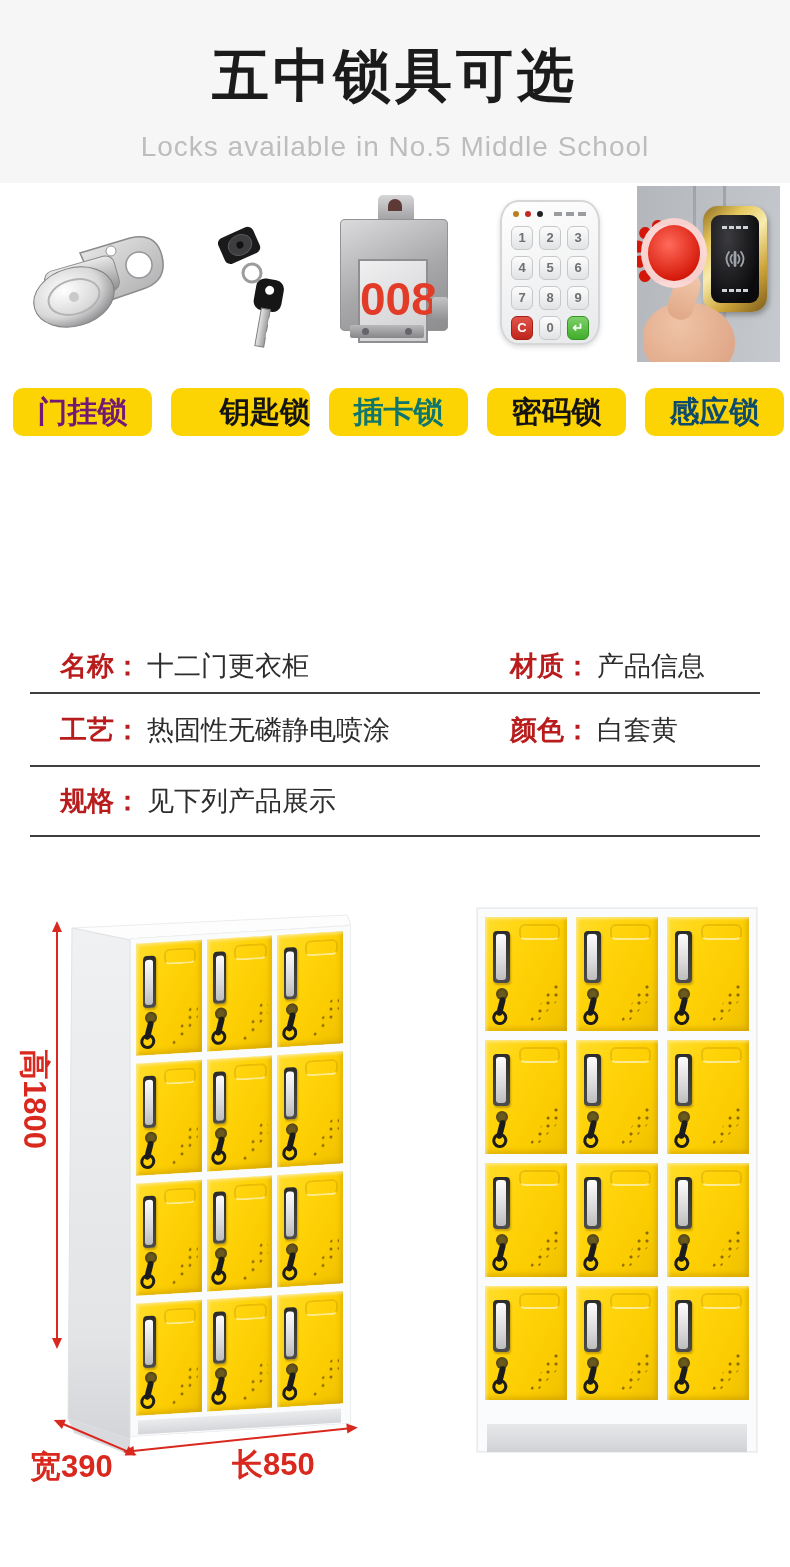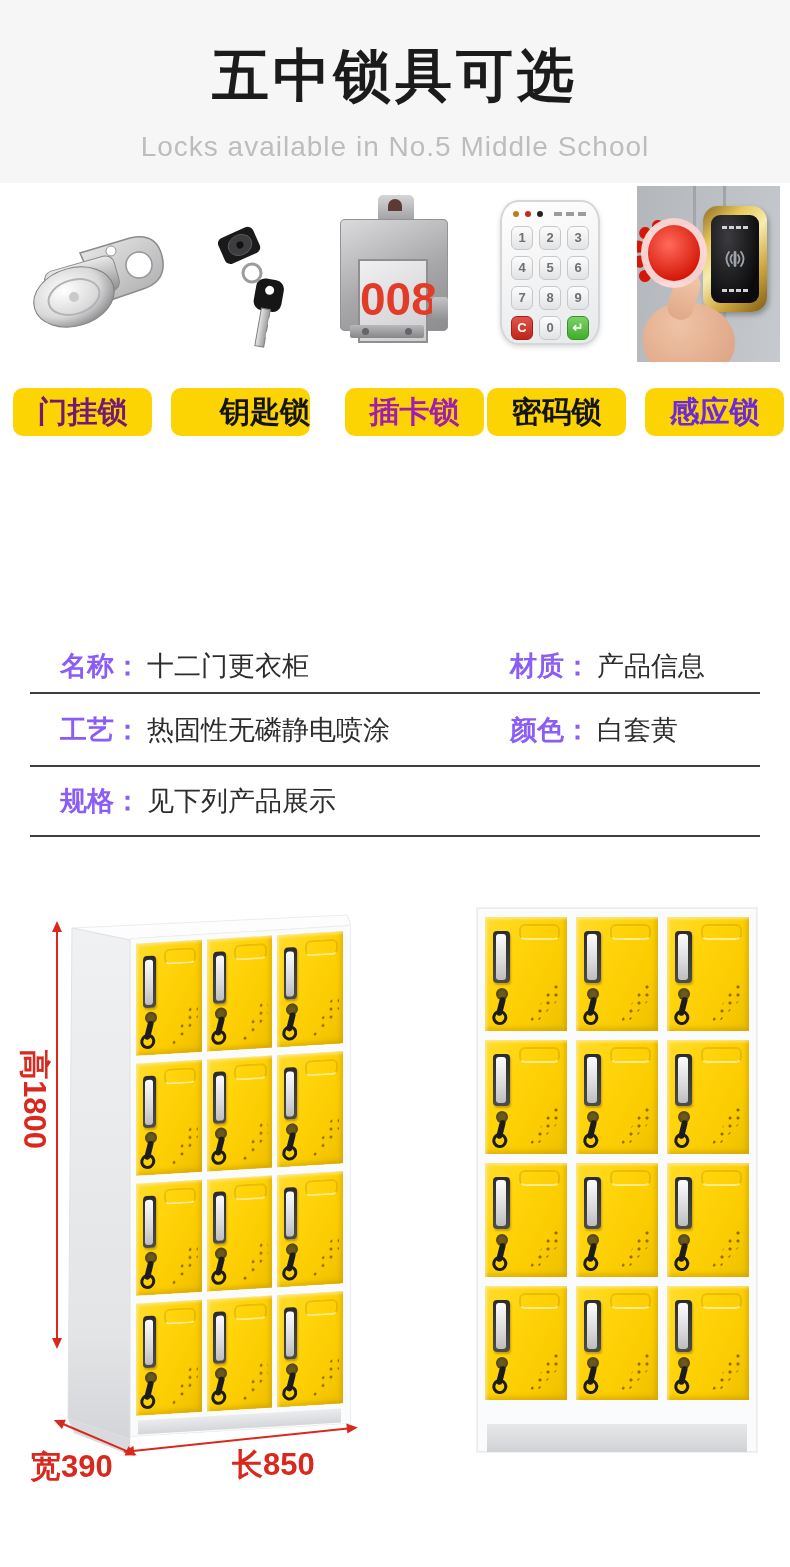--- a/index.html
+++ b/index.html
@@ -70,21 +70,21 @@
   .tag1{left:13px;} .tag2{left:171px;text-align:right;} .tag3{left:329px;} .tag4{left:487px;} .tag5{left:645px;}
 
   
   .p-title{position:absolute;left:0;top:522px;width:790px;text-align:center;font-size:68px;font-weight:bold;
            color:#000;letter-spacing:14px;text-indent:14px;}
   .spec-table{position:absolute;left:30px;top:640px;width:730px;}
   .spec-row{position:relative;border-bottom:2px solid #3f3f3f;}
   .spec-row.r1{height:52px;} .spec-row.r2{height:71px;} .spec-row.r3{height:68px;}
   .cell{position:absolute;top:50%;transform:translateY(-50%);white-space:nowrap;display:flex;align-items:baseline;}
   .cell-l{left:30px;} .cell-r{left:480px;}
-  .spec-label{font-weight:bold;font-size:27px;color:#8b5cf6;}
+  .spec-label{font-weight:bold;font-size:27px;color:#b91c1c;}
   .spec-value{font-size:27px;color:#2d2d2d;margin-left:6px;}
 
   
   .door{position:relative;background:linear-gradient(118deg,#ffdd2e 0%,#ffd40a 35%,#fbcc00 70%,#edbf00 100%);
         box-shadow:inset 2px 2px 3px rgba(255,255,255,.45),inset -2px -3px 5px rgba(150,100,0,.28);}
   .d-emboss{position:absolute;left:42%;top:6%;width:44%;height:11%;border:2px solid rgba(160,110,0,.22);
             border-bottom-color:rgba(255,255,255,.55);border-radius:6px;}
   .d-handle{position:absolute;left:10%;top:12%;width:20%;height:46%;background:linear-gradient(#2c2c2c,#4c4c4c);
             border-radius:4px;box-shadow:1px 2px 2px rgba(120,85,0,.4);}
   .d-slot{position:absolute;left:18%;top:6%;width:62%;height:88%;border-radius:3px;
@@ -246,23 +246,23 @@
         <path d="M14 84 Q2 58 12 44 Q20 32 34 34" fill="none" stroke="#d41708" stroke-width="12" stroke-linecap="round" stroke-dasharray="0.1 15"></path>
       </svg>
       <div class="hand"></div>
       <div class="finger"></div>
       <div class="fob"></div>
     </div>
   </div>
 
   <div class="tag tag1" style="background: rgb(252, 211, 3); color: #701a75;">门挂锁</div>
   <div class="tag tag2" style="background: rgb(252, 211, 3); color: rgb(20, 20, 20);">钥匙锁</div>
-  <div class="tag tag3" style="background: rgb(252, 211, 3); color: #a21caf; margin-left: 16px;">插卡锁</div>
+  <div class="tag tag3" style="background: rgb(252, 211, 3); color: #0f766e;">插卡锁</div>
   <div class="tag tag4" style="background: rgb(252, 211, 3); color: rgb(20, 20, 20);">密码锁</div>
-  <div class="tag tag5" style="background: rgb(252, 211, 3); color: #6d28d9;">感应锁</div>
+  <div class="tag tag5" style="background: rgb(252, 211, 3); color: #0c4a6e;">感应锁</div>
 
 
   <div class="spec-table">
     <div class="spec-row r1">
       <div class="cell cell-l">
         <span class="spec-label">名称：</span>
         <span class="spec-value">十二门更衣柜</span>
       </div>
       <div class="cell cell-r">
         <span class="spec-label">材质：</span>

